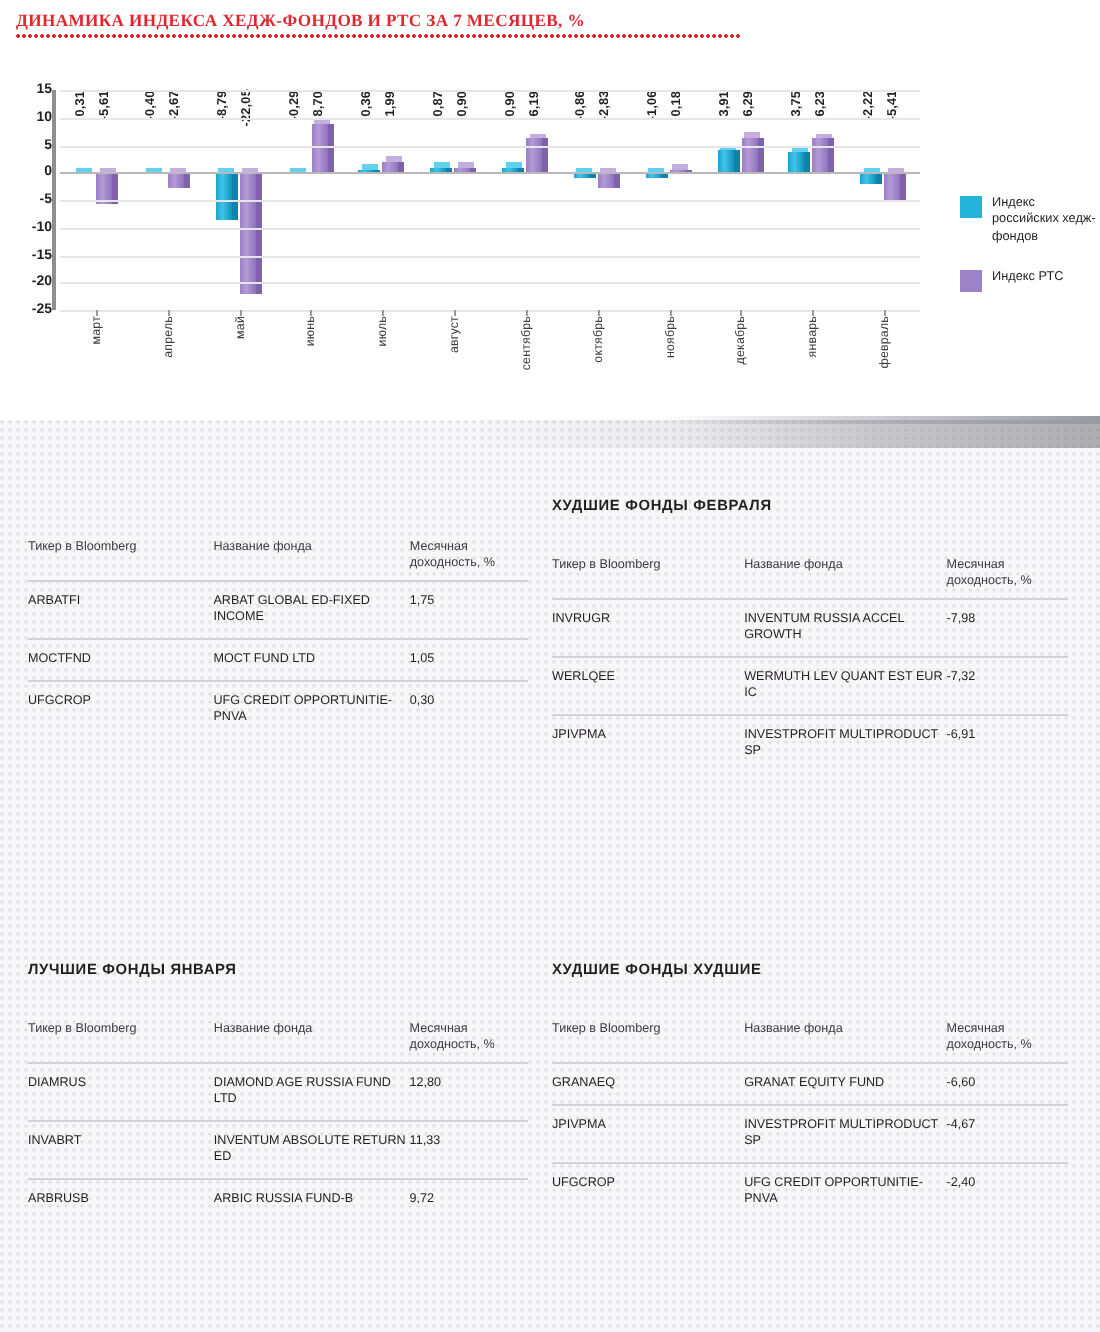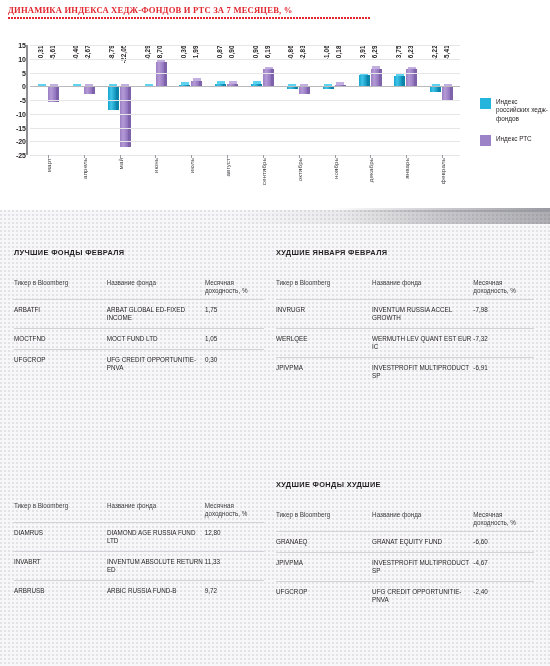--- a/index.html
+++ b/index.html
@@ -366,21 +366,20 @@
 </div>
 
 <div class="band">
   <div class="dots"></div>
 </div>
 <div class="shadow"></div>
 <div class="shadow2"></div>
 
 <div id="tables-host">
     <div class="tbl-block" style="left: 14px; top: 248px; width: 250px;">
-      <div class="tbl-title">ЛУЧШИЕ ФОНДЫ ФЕВРАЛЯ</div>
       <table>
         <thead>
           <tr>
             <th class="c-ticker">Тикер в Bloomberg</th>
             <th class="c-name">Название фонда</th>
             <th class="c-ret">Месячная доходность, %</th>
           </tr>
         </thead>
         <tbody>
           <tr>
@@ -395,21 +394,21 @@
           </tr>
           <tr>
             <td class="c-ticker">UFGCROP</td>
             <td class="c-name">UFG CREDIT OPPORTUNITIE-PNVA</td>
             <td class="c-ret">0,30</td>
           </tr>
         </tbody>
       </table>
     </div>
     <div class="tbl-block" style="left: 276px; top: 248px; width: 258px;">
-      <div class="tbl-title">ХУДШИЕ ЯНВАРЯ ФЕВРАЛЯ</div>
+      <div class="tbl-title">ХУДШИЕ ФОНДЫ ФЕВРАЛЯ</div>
       <table>
         <thead>
           <tr>
             <th class="c-ticker">Тикер в Bloomberg</th>
             <th class="c-name">Название фонда</th>
             <th class="c-ret">Месячная доходность, %</th>
           </tr>
         </thead>
         <tbody>
           <tr>
@@ -424,20 +423,21 @@
           </tr>
           <tr>
             <td class="c-ticker">JPIVPMA</td>
             <td class="c-name">INVESTPROFIT MULTIPRODUCT SP</td>
             <td class="c-ret">-6,91</td>
           </tr>
         </tbody>
       </table>
     </div>
     <div class="tbl-block" style="left: 14px; top: 480px; width: 250px;">
+      <div class="tbl-title">ЛУЧШИЕ ФОНДЫ ЯНВАРЯ</div>
       <table>
         <thead>
           <tr>
             <th class="c-ticker">Тикер в Bloomberg</th>
             <th class="c-name">Название фонда</th>
             <th class="c-ret">Месячная доходность, %</th>
           </tr>
         </thead>
         <tbody>
           <tr>

